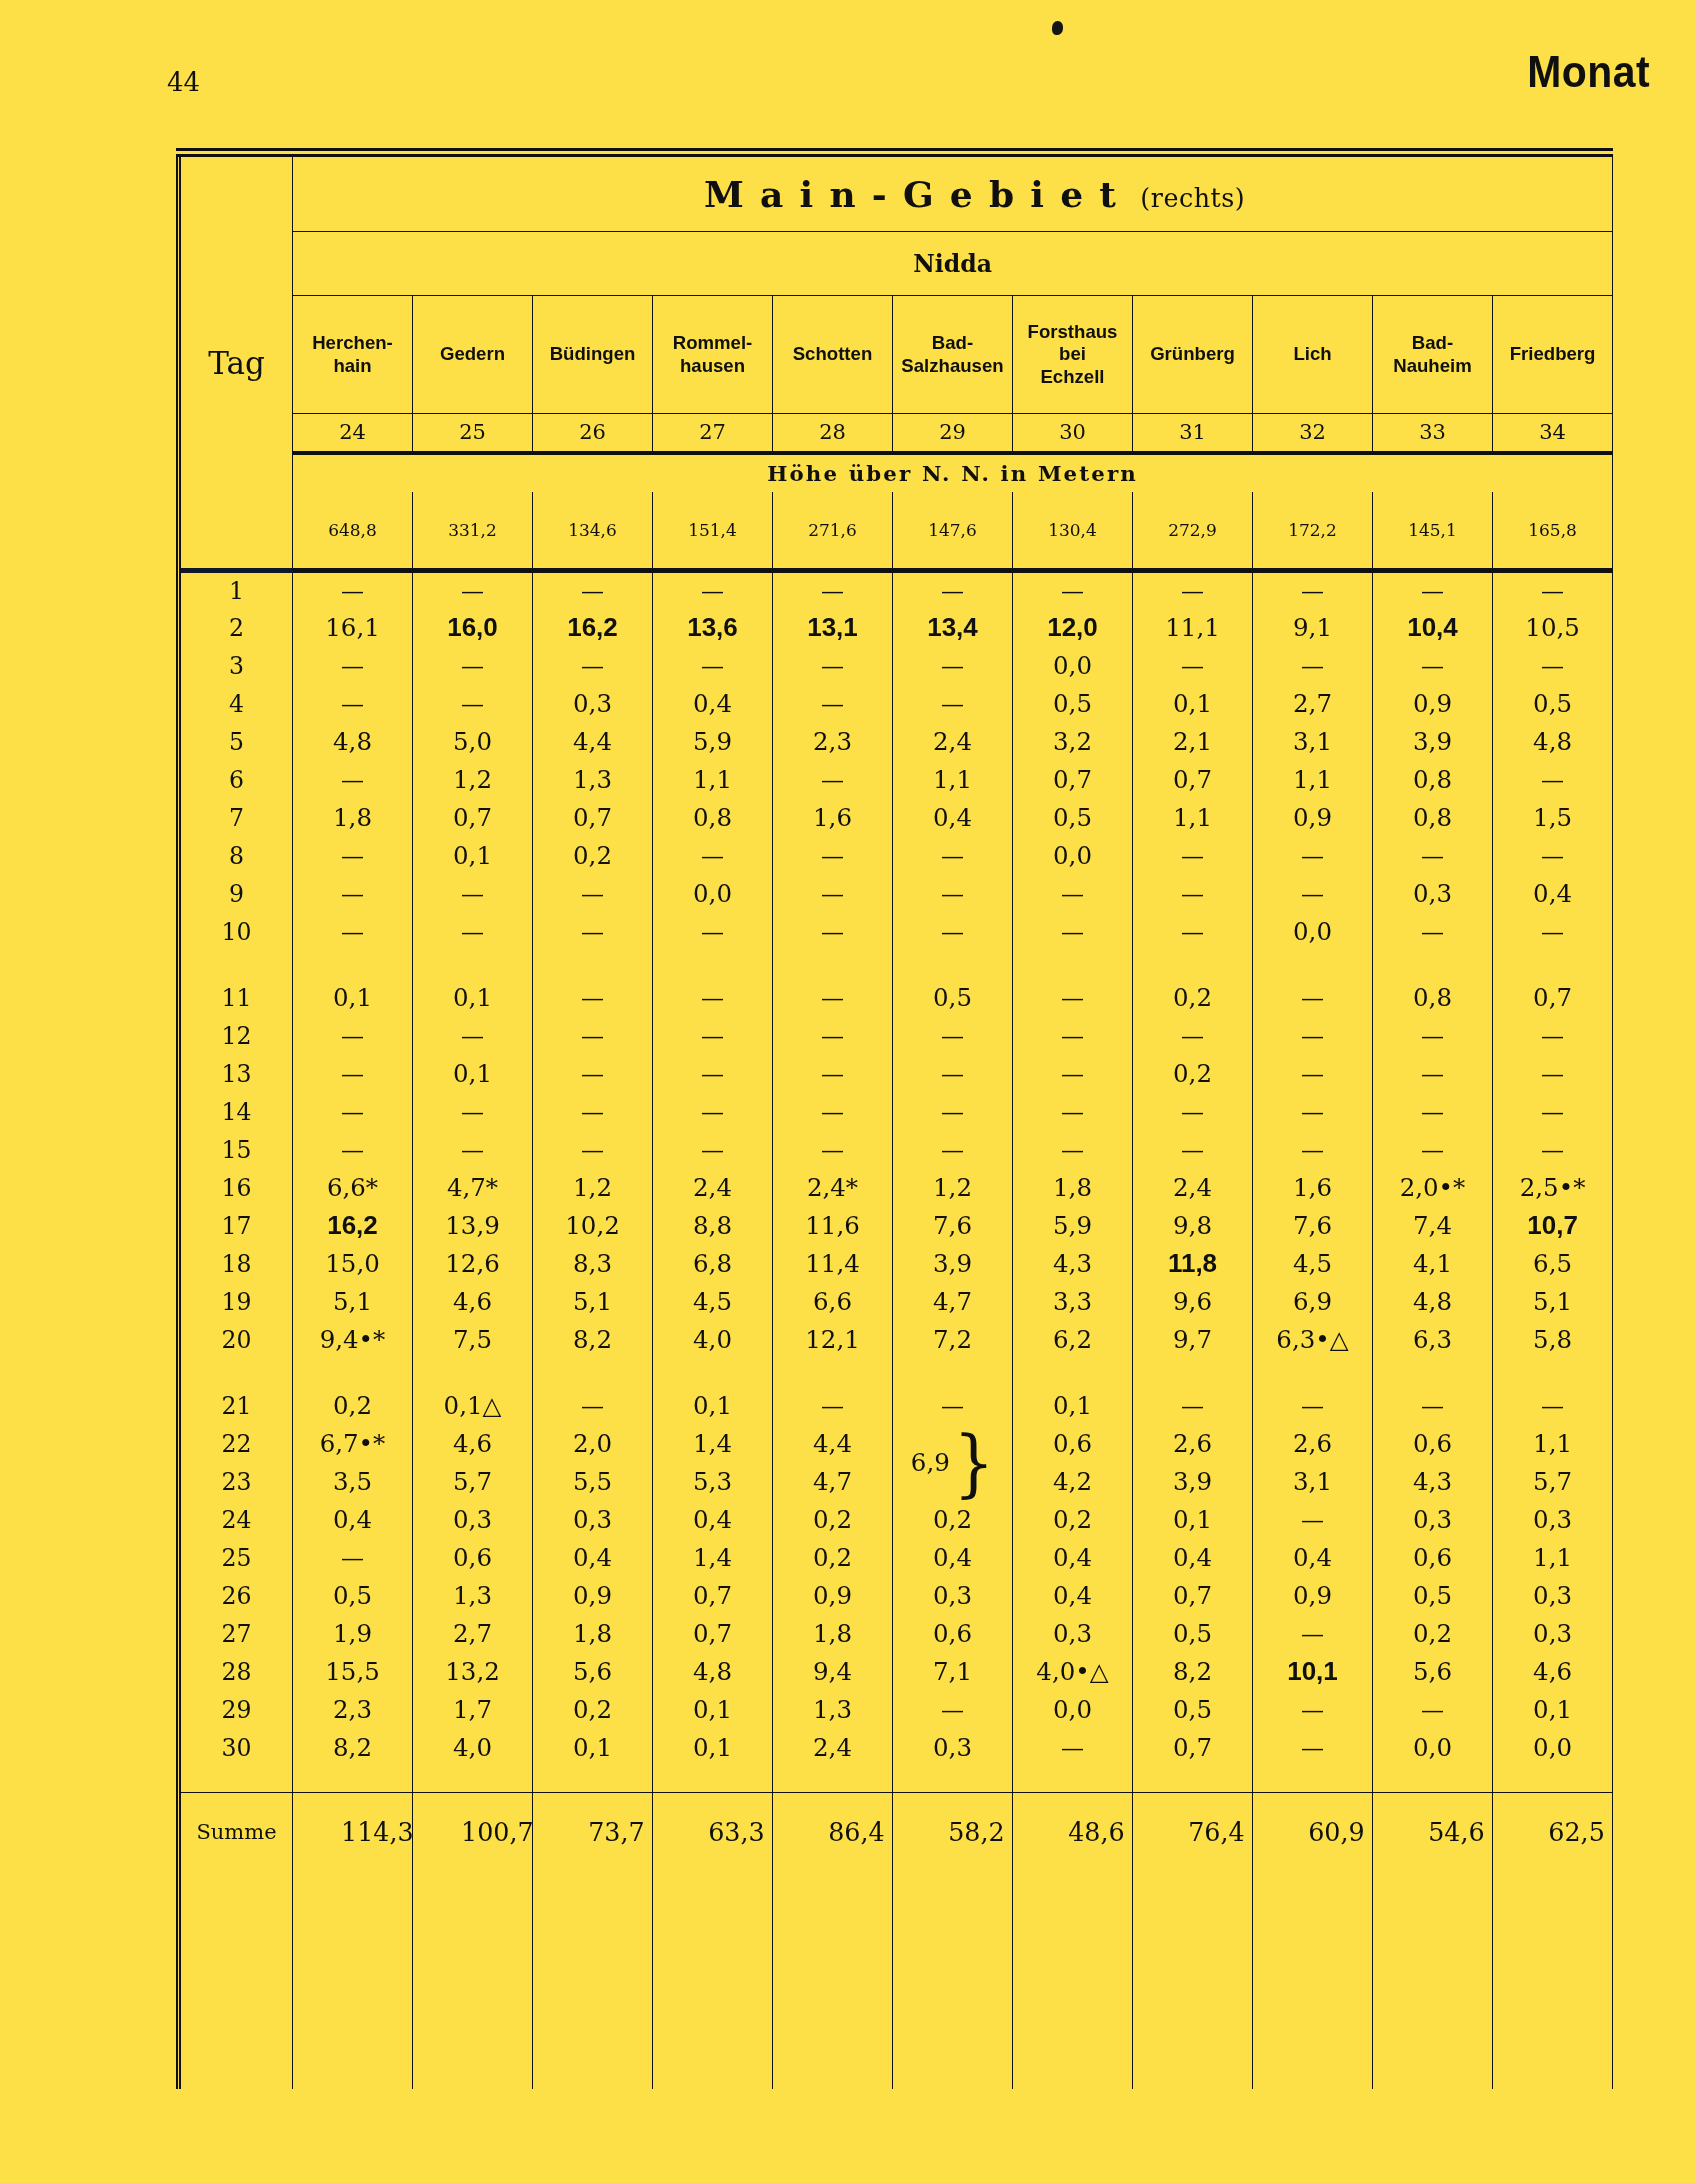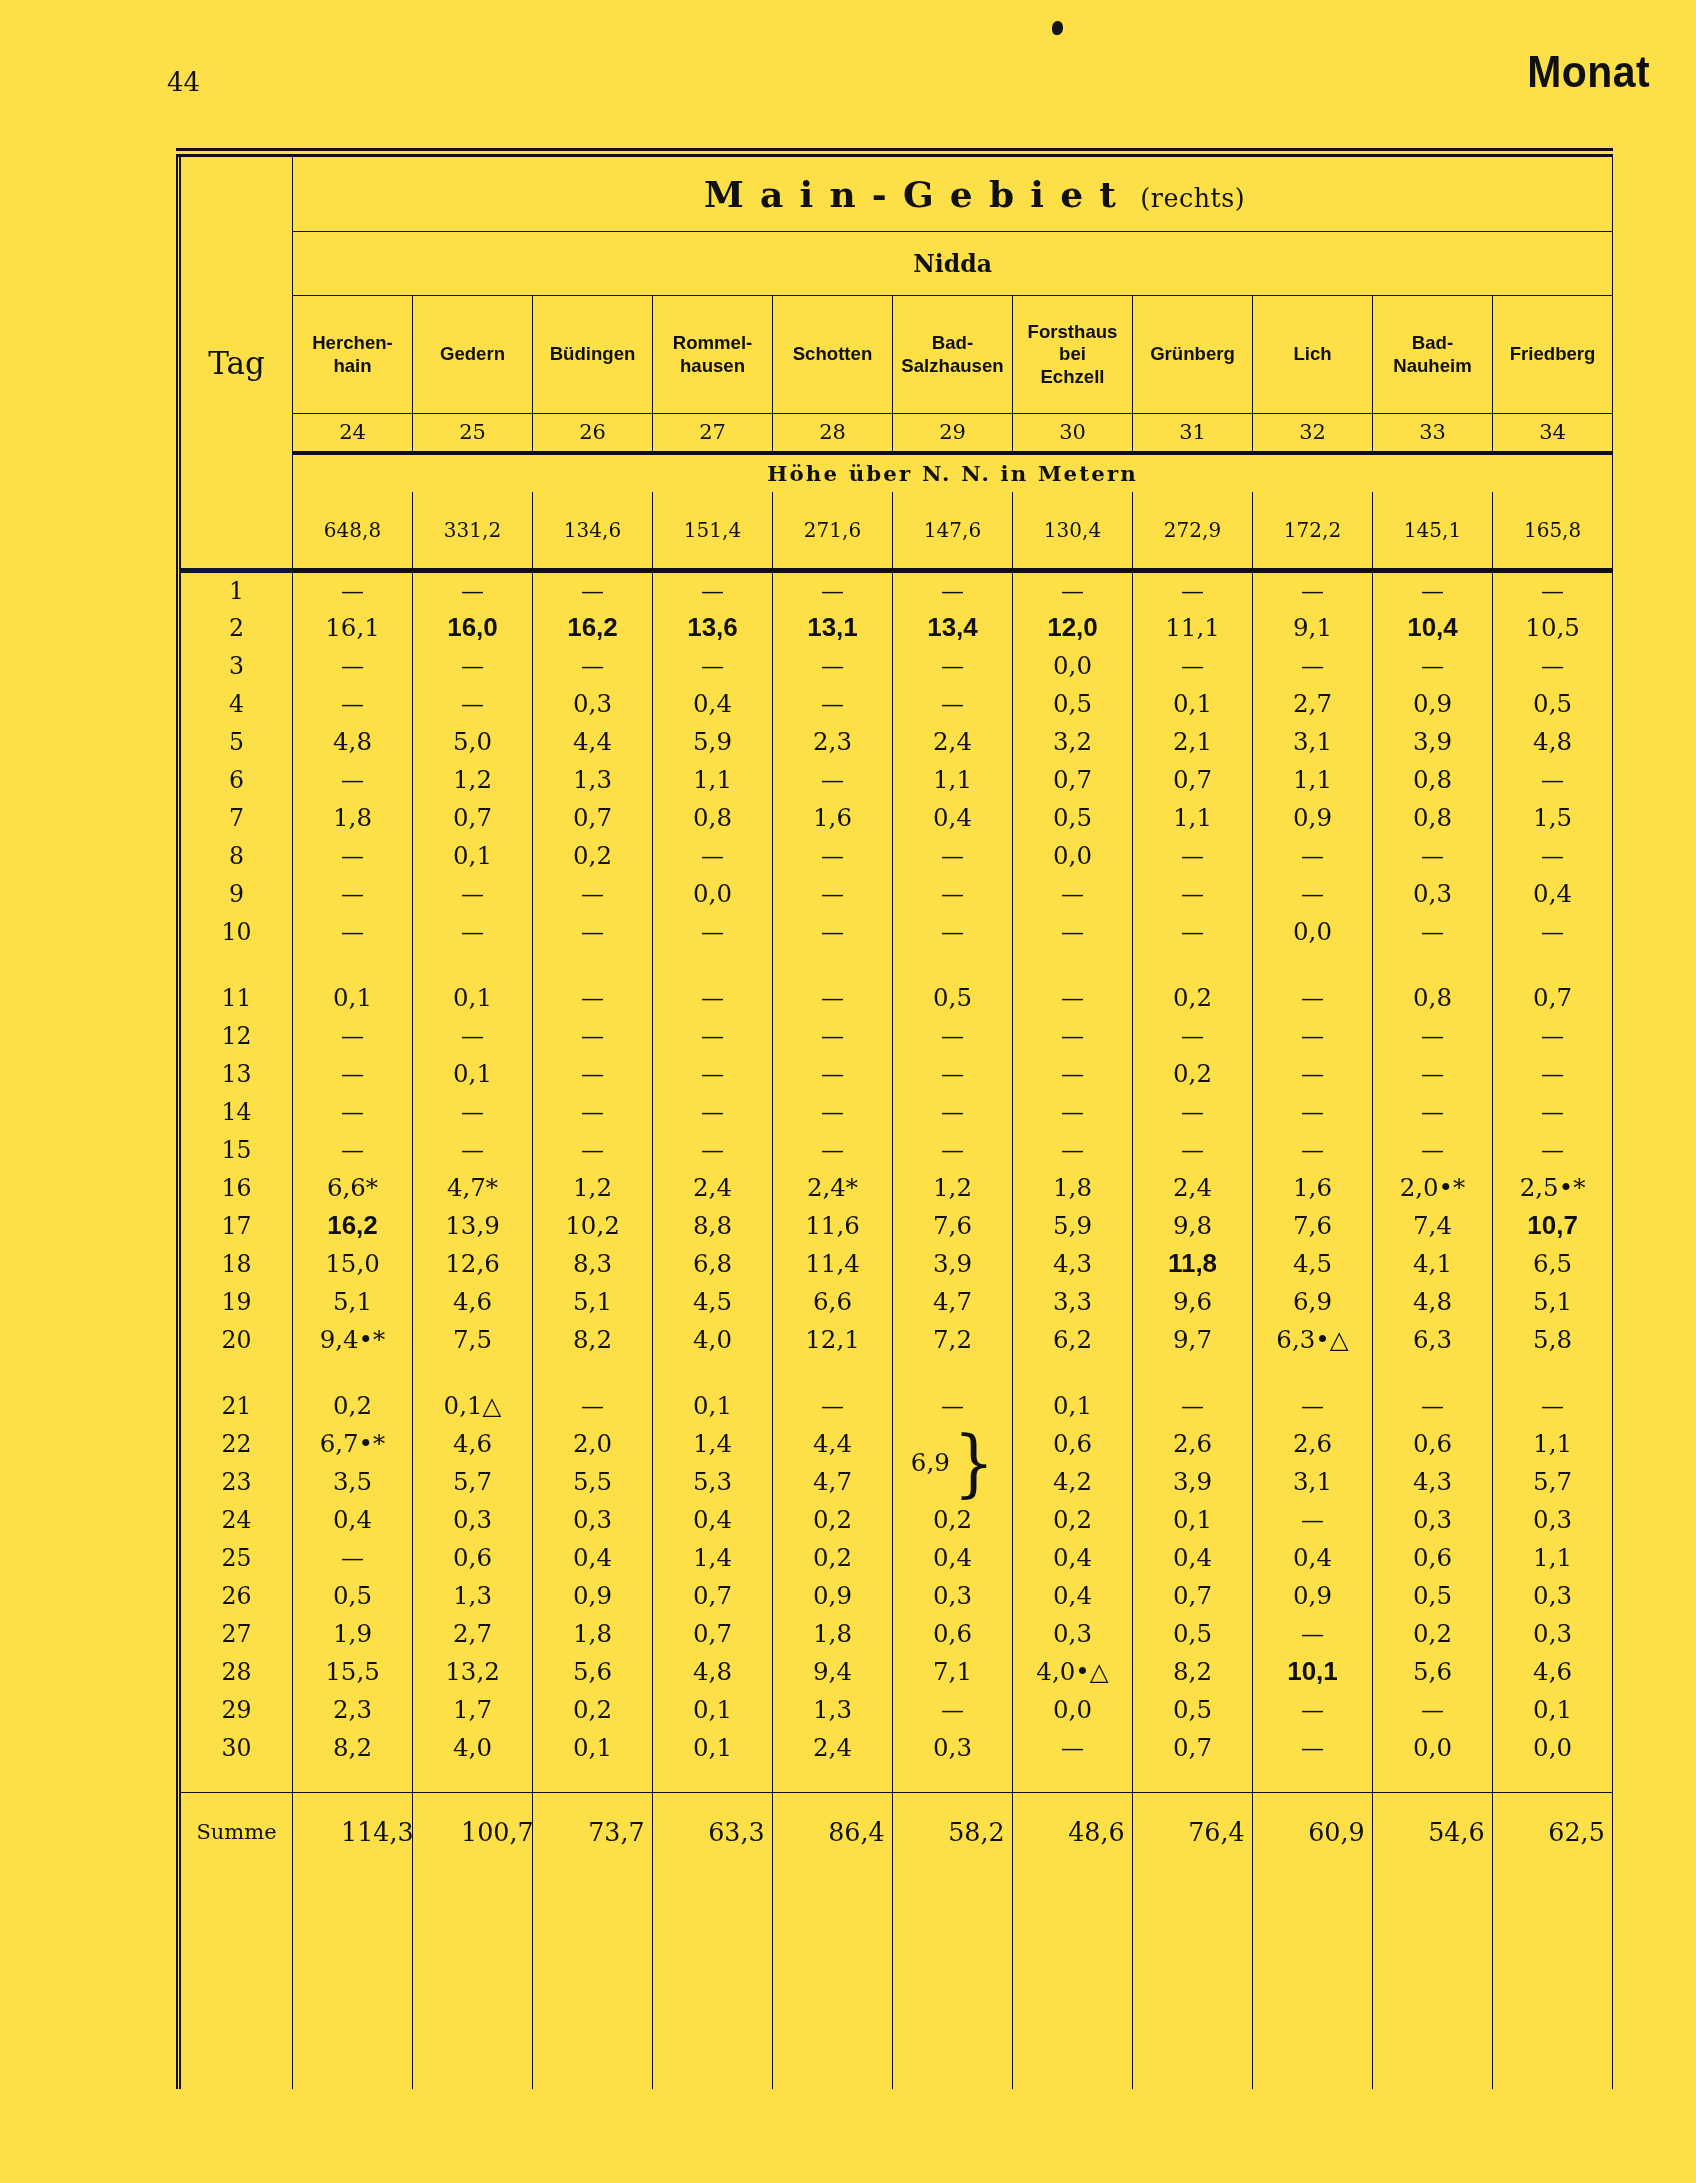--- a/index.html
+++ b/index.html
@@ -53,21 +53,21 @@
   .tag-cell{font-size:31px;}
   .title-cell .t{font-weight:700; font-size:36px; letter-spacing:0.45em;}
   .title-cell .s{font-size:25.4px; letter-spacing:0.02em; margin-left:8.2px;}
   .nidda-cell{font-weight:700; font-size:23.6px;}
   .station-cell{
     font-family:"Liberation Sans", sans-serif; font-weight:700;
     font-size:18.6px; line-height:1.2; letter-spacing:0px;
   }
   .stnum-cell{font-size:21px;}
   .hoehe-cell{font-weight:700; font-size:21.3px; letter-spacing:0.10em;text-align:center;}
-  .elev-cell{font-size:20px;}
+  .elev-cell{font-size:17px;}
   .c-day{font-size:23.6px;}
   .c-val{font-size:24.5px;}
   .c-val.bv{font-family:"Liberation Sans", sans-serif; font-weight:700; font-size:26px;}
   .c-val.dash{font-size:23px;}
   .summe-label{font-size:21px;}
   .summe-row .c-val{font-size:25.4px;padding-left:48px;}
   .merged-inner{display:flex; align-items:center; justify-content:center; gap:3.6px;}
   .merged-inner .brace{font-size:64px; font-weight:400; transform:scaleY(1.15); line-height:1;}
 </style>
 </head>

